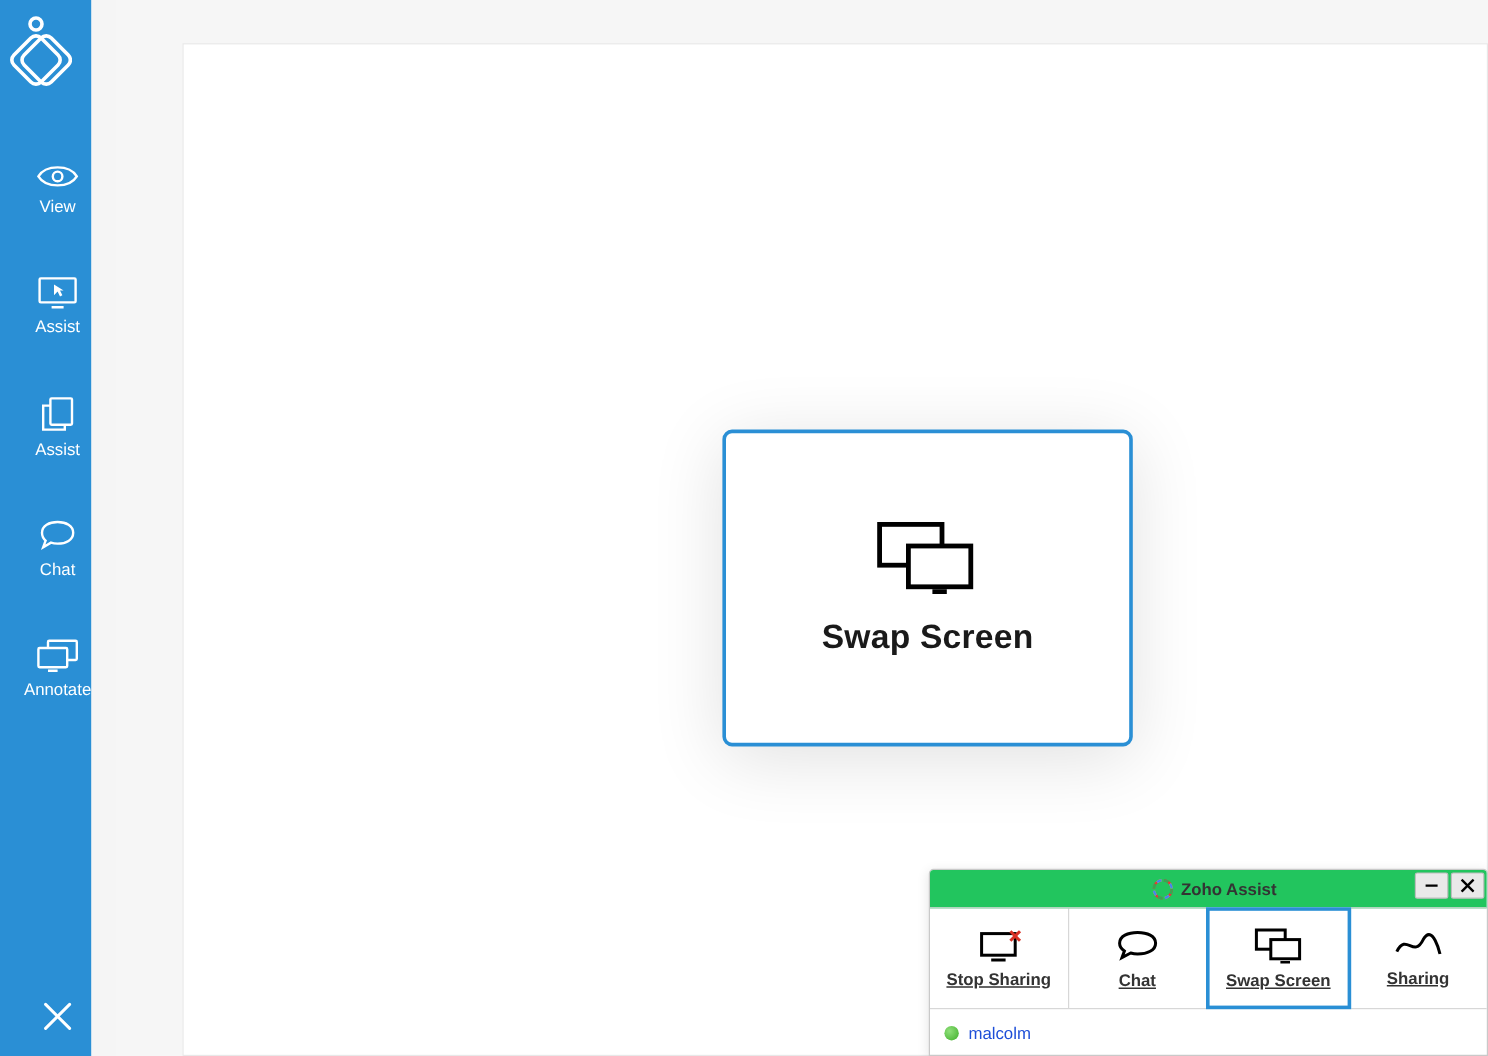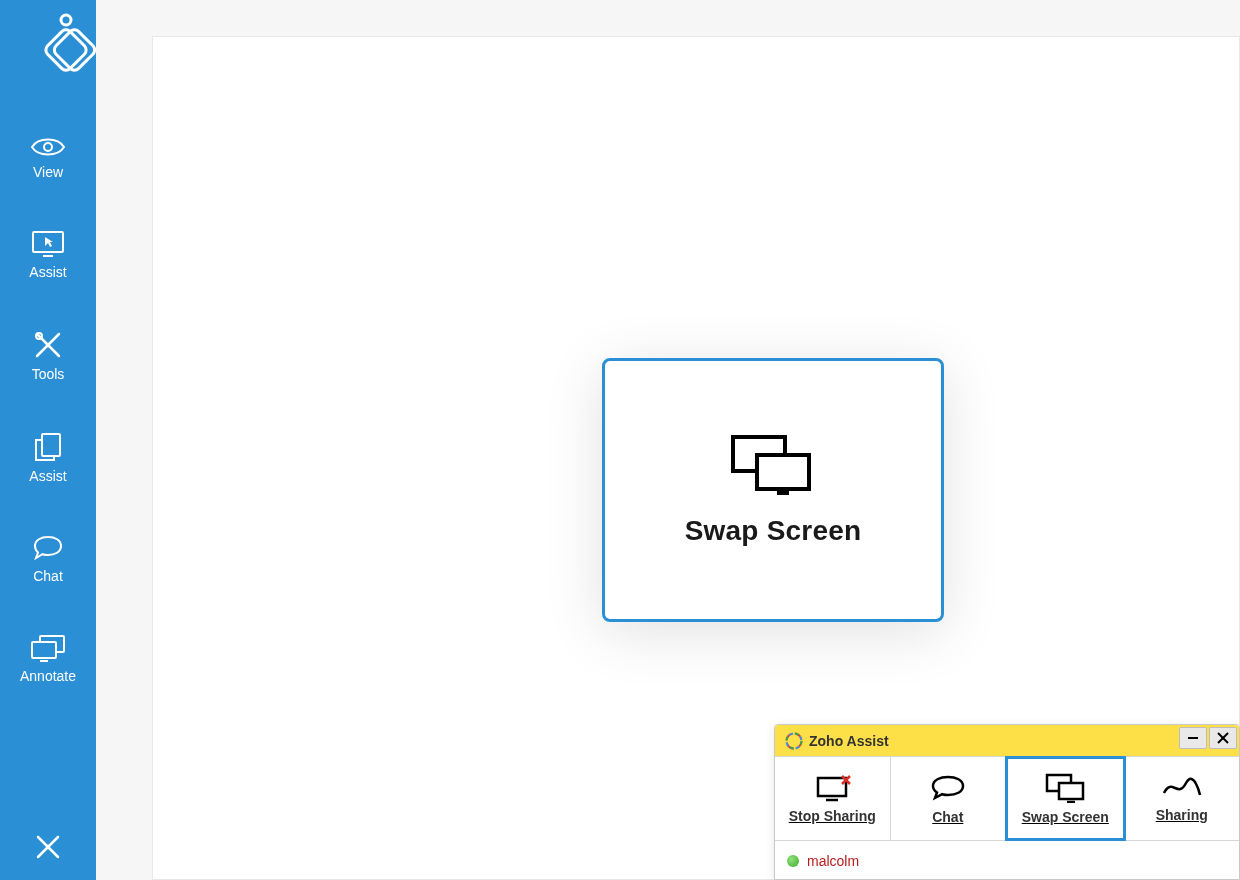--- a/index.html
+++ b/index.html
@@ -3,25 +3,25 @@
 <meta charset="utf-8">
 <style>
   * { box-sizing: border-box; margin: 0; padding: 0; }
   html, body { width: 1240px; height: 880px; overflow: hidden; font-family: -apple-system, "Segoe UI", Arial, sans-serif; }
   body { background: #f5f5f5; position: relative; }
 
   
   .sidebar {
     position: absolute;
     left: 0; top: 0;
-    width: 96px; height: 880px;
+    width: 76px; height: 880px;
     background: #2a8fd5;
     display: flex;
     flex-direction: column;
-    align-items: flex-end;
+    align-items: flex-start;
     color: #fff;
   }
   .sidebar-logo {
     margin-top: 12px;
     margin-bottom: 60px;
   }
   .sidebar-item {
     width: 96px;
     display: flex;
     flex-direction: column;
@@ -90,23 +90,24 @@
     border: 1px solid #c9c9c9;
     border-radius: 4px 4px 0 0;
     box-shadow: 0 2px 10px rgba(0,0,0,0.1);
     overflow: hidden;
   }
   .panel-titlebar {
     height: 32px;
     display: flex;
     align-items: center;
     border-bottom: 1px solid #d7d7d7;
-    background: #fde047;
+    background: #22c55e;
     padding-left: 10px;
     position: relative;
+    justify-content: center;
   }
   .panel-titlebar .ptitle {
     font-size: 14px;
     font-weight: 600;
     color: #333;
     margin-left: 6px;
   }
   .panel-winbtns {
     position: absolute;
     right: 2px; top: 2px;
@@ -158,21 +159,21 @@
     padding-left: 12px;
   }
   .status-dot {
     width: 12px; height: 12px;
     border-radius: 50%;
     background: radial-gradient(circle at 35% 35%, #8fe07a, #3fae2a);
     margin-right: 8px;
   }
   .username {
     font-size: 14px;
-    color: #b91c1c;
+    color: #1d4ed8;
   }
 
   svg { display: block; }
 </style>
 </head>
 <body>
 
 <div class="sidebar">
   <div class="sidebar-logo">
     <svg width="60" height="64" viewBox="0 0 60 64">
@@ -198,31 +199,20 @@
     <span>
       <svg width="34" height="28" viewBox="0 0 34 28">
         <rect x="2" y="2" width="30" height="20" rx="1" fill="none" stroke="#fff" stroke-width="2"></rect>
         <line x1="12" y1="26" x2="22" y2="26" stroke="#fff" stroke-width="2"></line>
         <path d="M14 7 L14 16 L17 13 L19 17 L21 16 L19 12 L22 12 Z" fill="#fff"></path>
       </svg>
     </span>
     <span class="lbl">Assist</span>
   </div>
 
-  <div class="sidebar-item">
-    <span>
-      <svg width="30" height="30" viewBox="0 0 30 30">
-        <line x1="4" y1="26" x2="26" y2="4" stroke="#fff" stroke-width="2.5" stroke-linecap="round"></line>
-        <line x1="4" y1="4" x2="26" y2="26" stroke="#fff" stroke-width="2.5" stroke-linecap="round"></line>
-        <path d="M22 2 a5 5 0 0 1 6 6 l-3 -1 l-2 2 l1 3 a5 5 0 0 1 -6 -6 Z" fill="#fff" opacity="0.0"></path>
-        <circle cx="6" cy="6" r="3" fill="none" stroke="#fff" stroke-width="2"></circle>
-      </svg>
-    </span>
-    <span class="lbl">Tools</span>
-  </div>
 
   <div class="sidebar-item">
     <span>
       <svg width="32" height="30" viewBox="0 0 32 30">
         <rect x="10" y="2" width="18" height="22" rx="1" fill="none" stroke="#fff" stroke-width="2"></rect>
         <polyline points="10,8 4,8 4,28 22,28 22,24" fill="none" stroke="#fff" stroke-width="2"></polyline>
       </svg>
     </span>
     <span class="lbl">Assist</span>
   </div>

